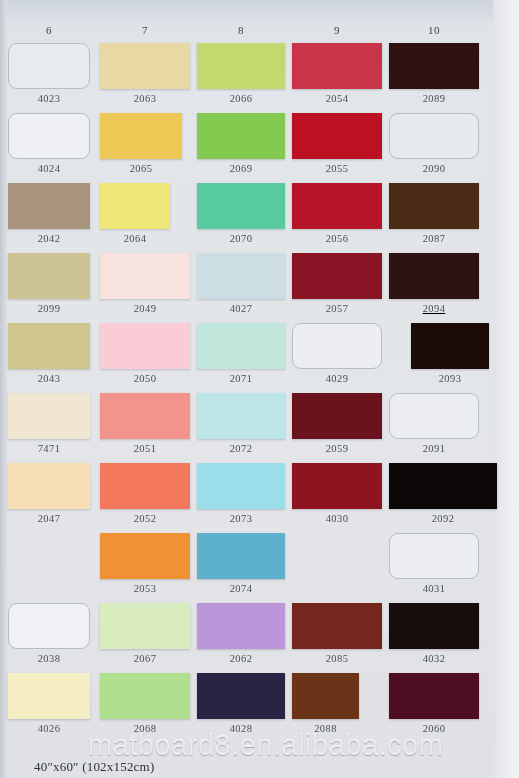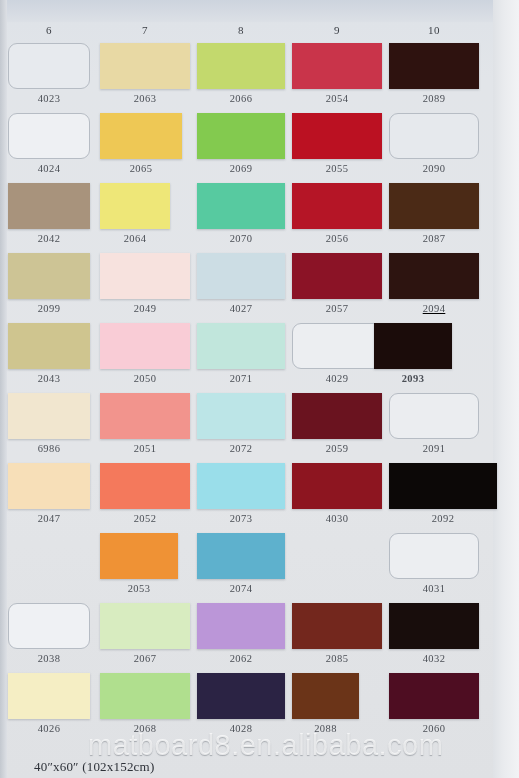--- a/index.html
+++ b/index.html
@@ -228,29 +228,29 @@
             <div class="code">2050</div>
           </div>
           <div class="cell" style="left: 197px; width: 88px;">
             <div class="swatch" style="background: rgb(193, 230, 220);"></div>
             <div class="code">2071</div>
           </div>
           <div class="cell" style="left: 292px; width: 90px;">
             <div class="swatch outlined" style="background: rgb(236, 238, 241);"></div>
             <div class="code">4029</div>
           </div>
-          <div class="cell" style="left: 374px; width: 78px; font-weight: bold;">
+          <div class="cell" style="left: 411px; width: 78px;">
             <div class="swatch" style="background: rgb(27, 12, 10);"></div>
             <div class="code">2093</div>
           </div>
         </div>
         <div class="row">
           <div class="cell" style="left: 8px; width: 82px;">
             <div class="swatch" style="background: rgb(241, 230, 207);"></div>
-            <div class="code">6986</div>
+            <div class="code">7471</div>
           </div>
           <div class="cell" style="left: 100px; width: 90px;">
             <div class="swatch" style="background: rgb(242, 148, 141);"></div>
             <div class="code">2051</div>
           </div>
           <div class="cell" style="left: 197px; width: 88px;">
             <div class="swatch" style="background: rgb(188, 229, 231);"></div>
             <div class="code">2072</div>
           </div>
           <div class="cell" style="left: 292px; width: 90px;">
@@ -278,21 +278,21 @@
           <div class="cell" style="left: 292px; width: 90px;">
             <div class="swatch" style="background: rgb(141, 21, 32);"></div>
             <div class="code">4030</div>
           </div>
           <div class="cell" style="left: 389px; width: 108px;">
             <div class="swatch" style="background: rgb(12, 8, 7);"></div>
             <div class="code">2092</div>
           </div>
         </div>
         <div class="row">
-          <div class="cell" style="left: 100px; width: 78px;">
+          <div class="cell" style="left: 100px; width: 90px;">
             <div class="swatch" style="background: rgb(239, 146, 53);"></div>
             <div class="code">2053</div>
           </div>
           <div class="cell" style="left: 197px; width: 88px;">
             <div class="swatch" style="background: rgb(94, 177, 205);"></div>
             <div class="code">2074</div>
           </div>
           <div class="cell" style="left: 389px; width: 90px;">
             <div class="swatch outlined" style="background: rgb(236, 238, 241);"></div>
             <div class="code">4031</div>

